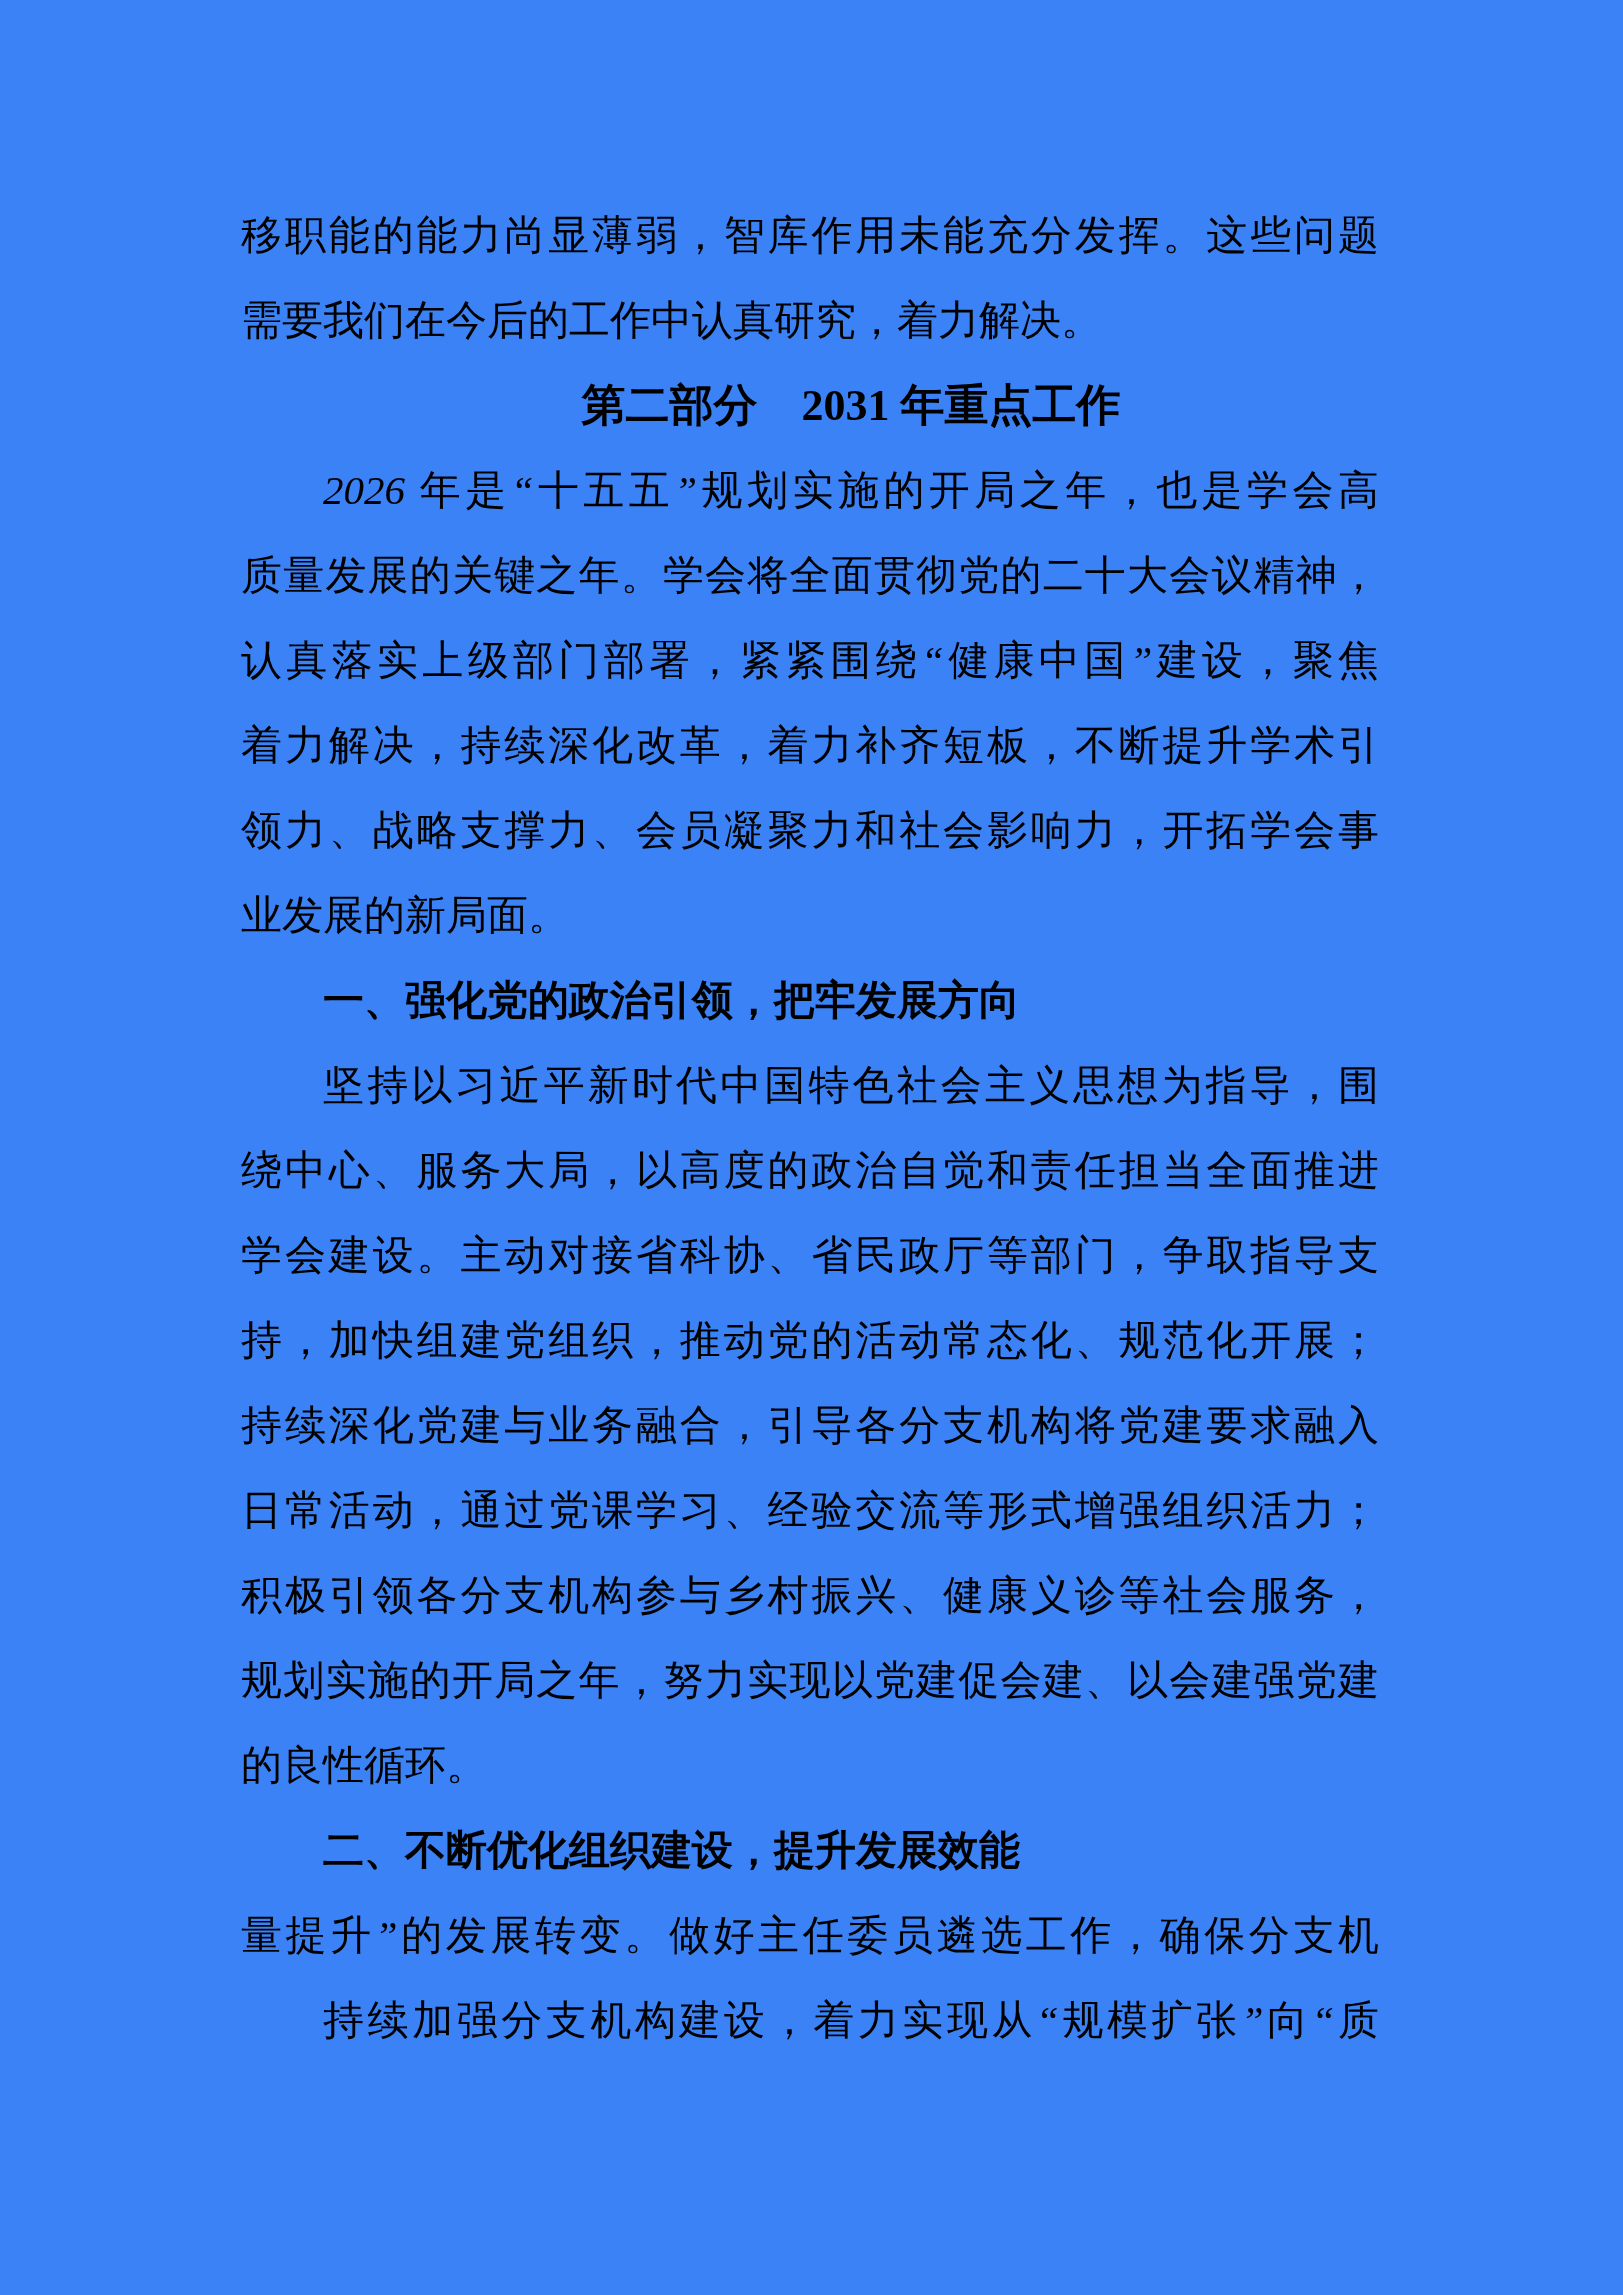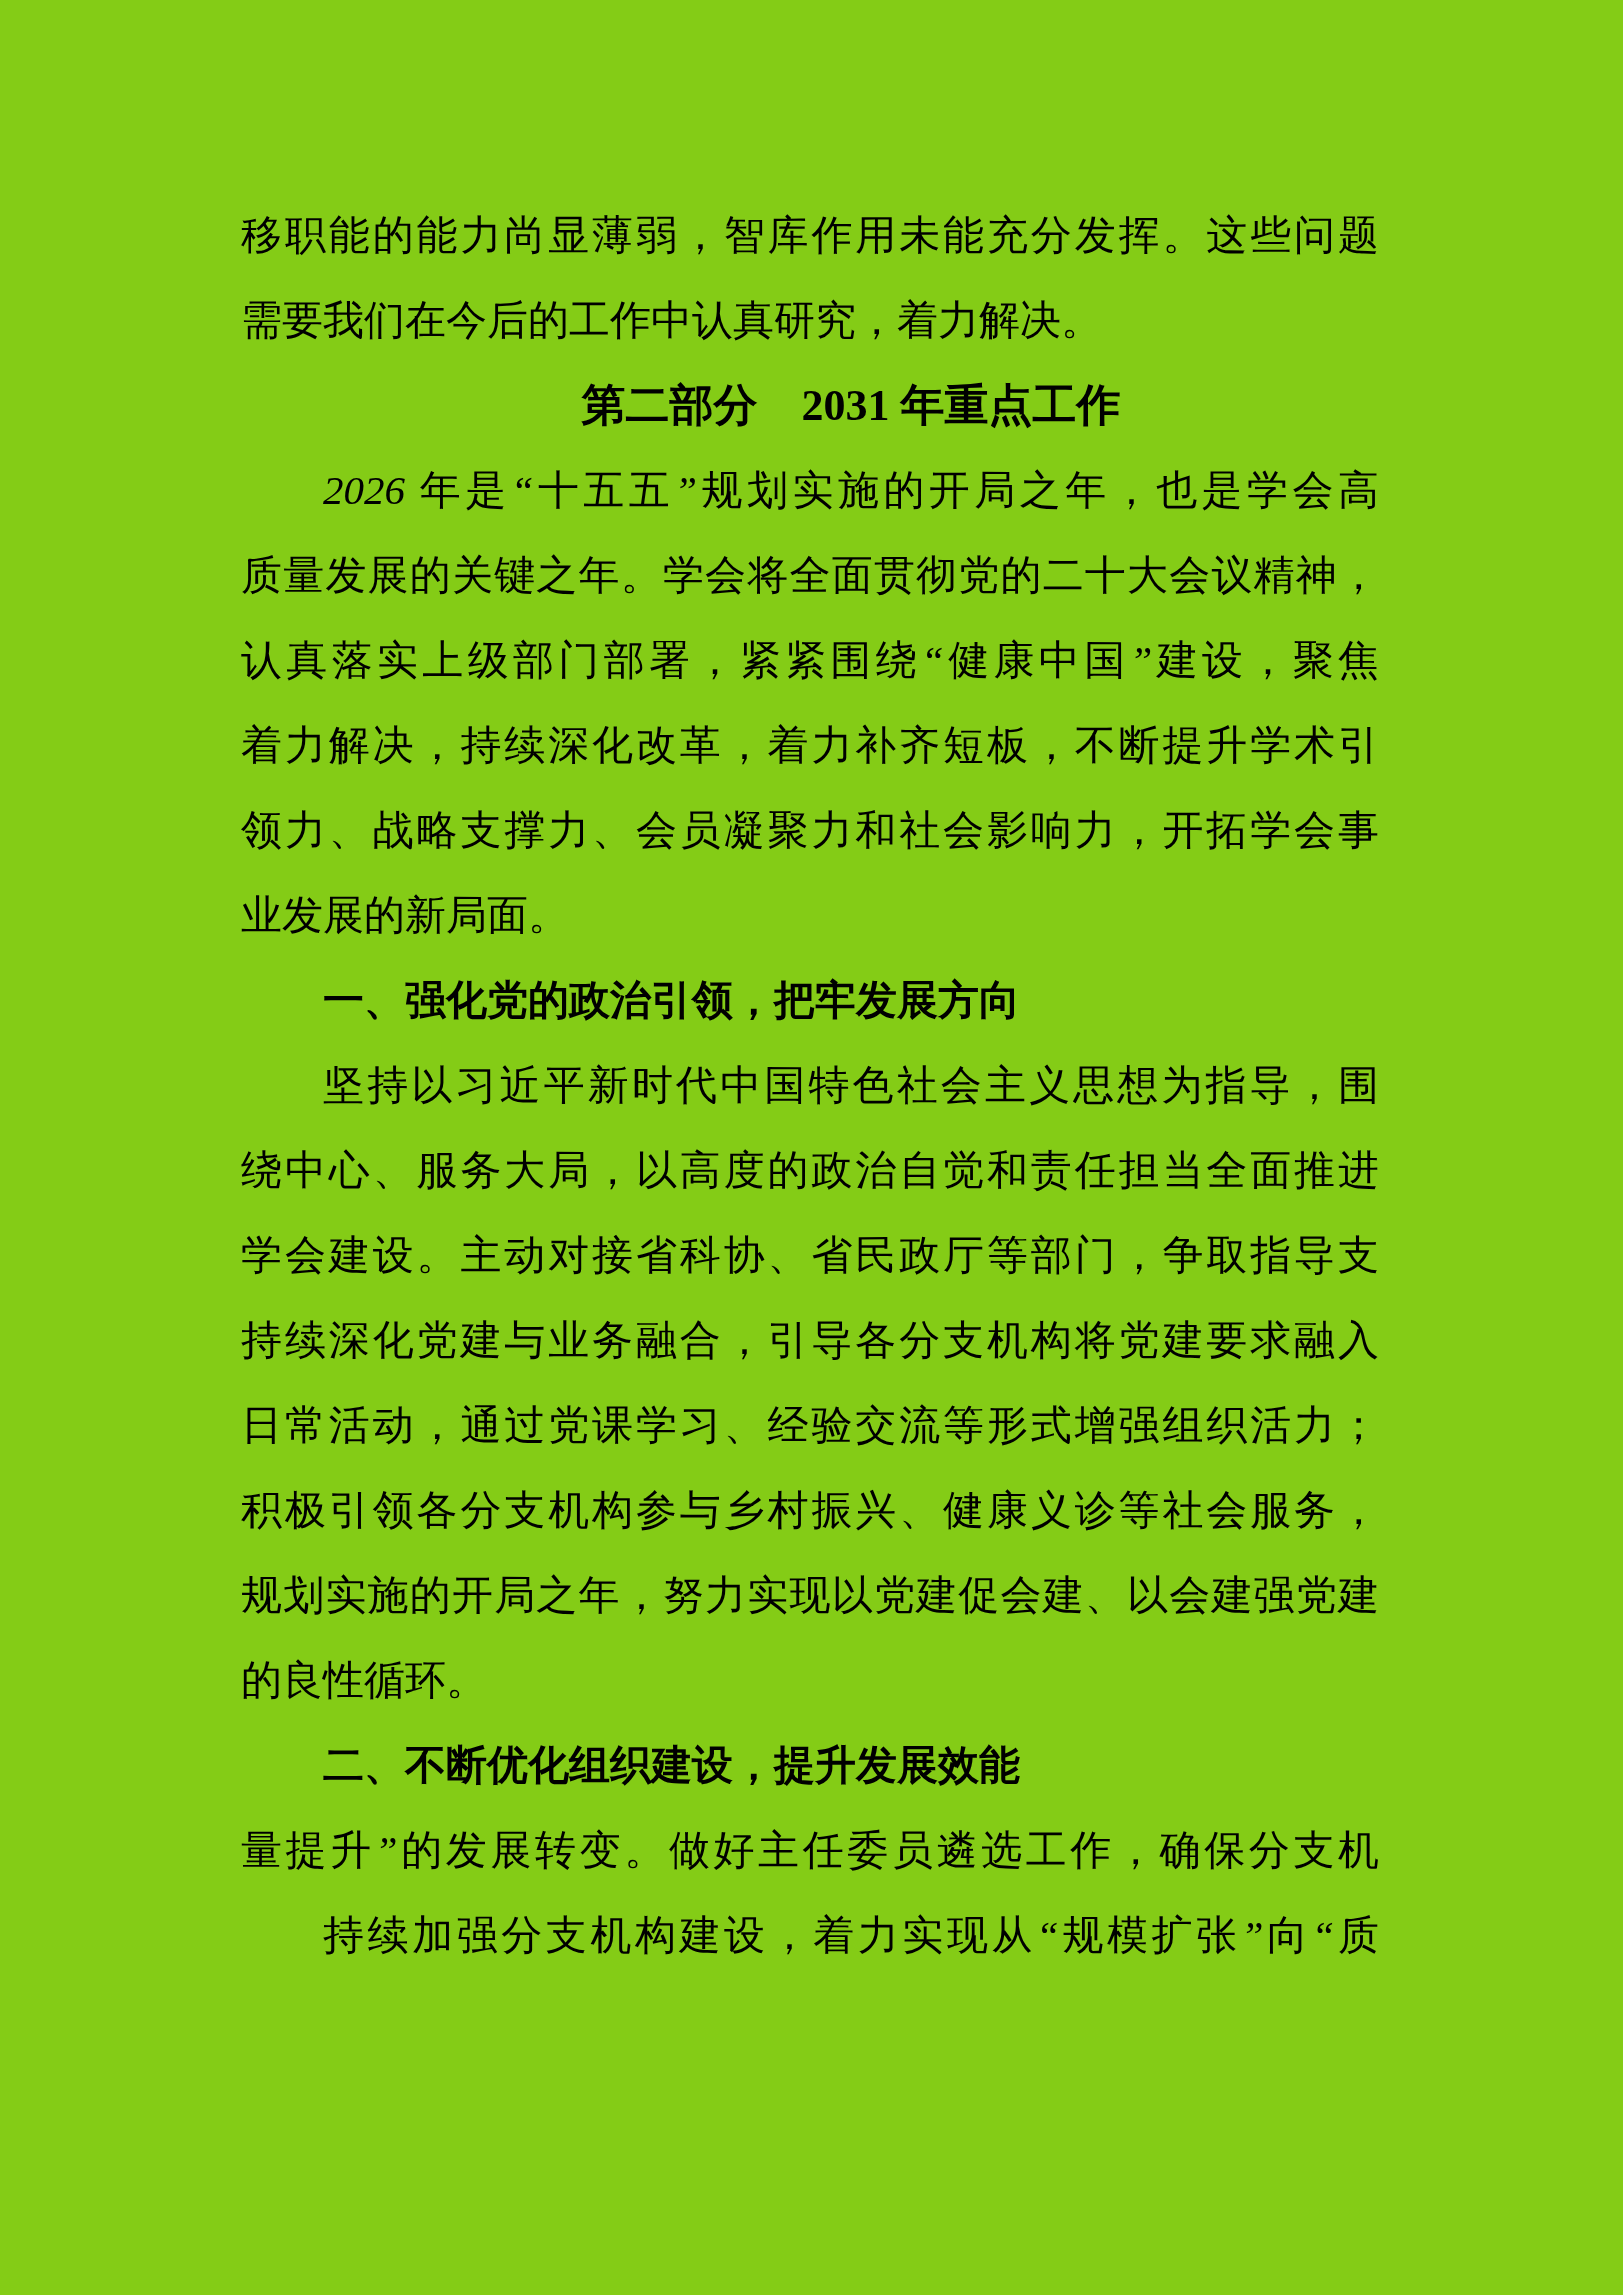--- a/index.html
+++ b/index.html
@@ -4,21 +4,21 @@
 <style>
   html, body {
     margin: 0;
     padding: 0;
     background: #ffffff;
   }
   .page {
     position: relative;
     width: 1623px;
     height: 2295px;
-    background: #84cc16;
+    background: #3b82f6;
     overflow: hidden;
   }
   .text-block {
     position: absolute;
     left: 241px;
     top: 193px;
     width: 1138px;
   }
   .line {
     height: 85px;
@@ -76,20 +76,21 @@
       <div class="line body align-full indent">2026 年是“十五五”规划实施的开局之年，也是学会高</div>
       <div class="line body align-full">质量发展的关键之年。学会将全面贯彻党的二十大会议精神，</div>
       <div class="line body align-full">认真落实上级部门部署，紧紧围绕“健康中国”建设，聚焦</div>
       <div class="line body align-full">着力解决，持续深化改革，着力补齐短板，不断提升学术引</div>
       <div class="line body align-full">领力、战略支撑力、会员凝聚力和社会影响力，开拓学会事</div>
       <div class="line body align-start">业发展的新局面。</div>
       <div class="line section-heading align-start indent">一、强化党的政治引领，把牢发展方向</div>
       <div class="line body align-full indent">坚持以习近平新时代中国特色社会主义思想为指导，围</div>
       <div class="line body align-full">绕中心、服务大局，以高度的政治自觉和责任担当全面推进</div>
       <div class="line body align-full">学会建设。主动对接省科协、省民政厅等部门，争取指导支</div>
+      <div class="line body align-full">持，加快组建党组织，推动党的活动常态化、规范化开展；</div>
       <div class="line body align-full">持续深化党建与业务融合，引导各分支机构将党建要求融入</div>
       <div class="line body align-full">日常活动，通过党课学习、经验交流等形式增强组织活力；</div>
       <div class="line body align-full">积极引领各分支机构参与乡村振兴、健康义诊等社会服务，</div>
       <div class="line body align-full">规划实施的开局之年，努力实现以党建促会建、以会建强党建</div>
       <div class="line body align-start">的良性循环。</div>
       <div class="line section-heading align-start indent">二、不断优化组织建设，提升发展效能</div>
       <div class="line body align-full">量提升”的发展转变。做好主任委员遴选工作，确保分支机</div>
       <div class="line body align-full indent">持续加强分支机构建设，着力实现从“规模扩张”向“质</div>
     </div>
 </div>

